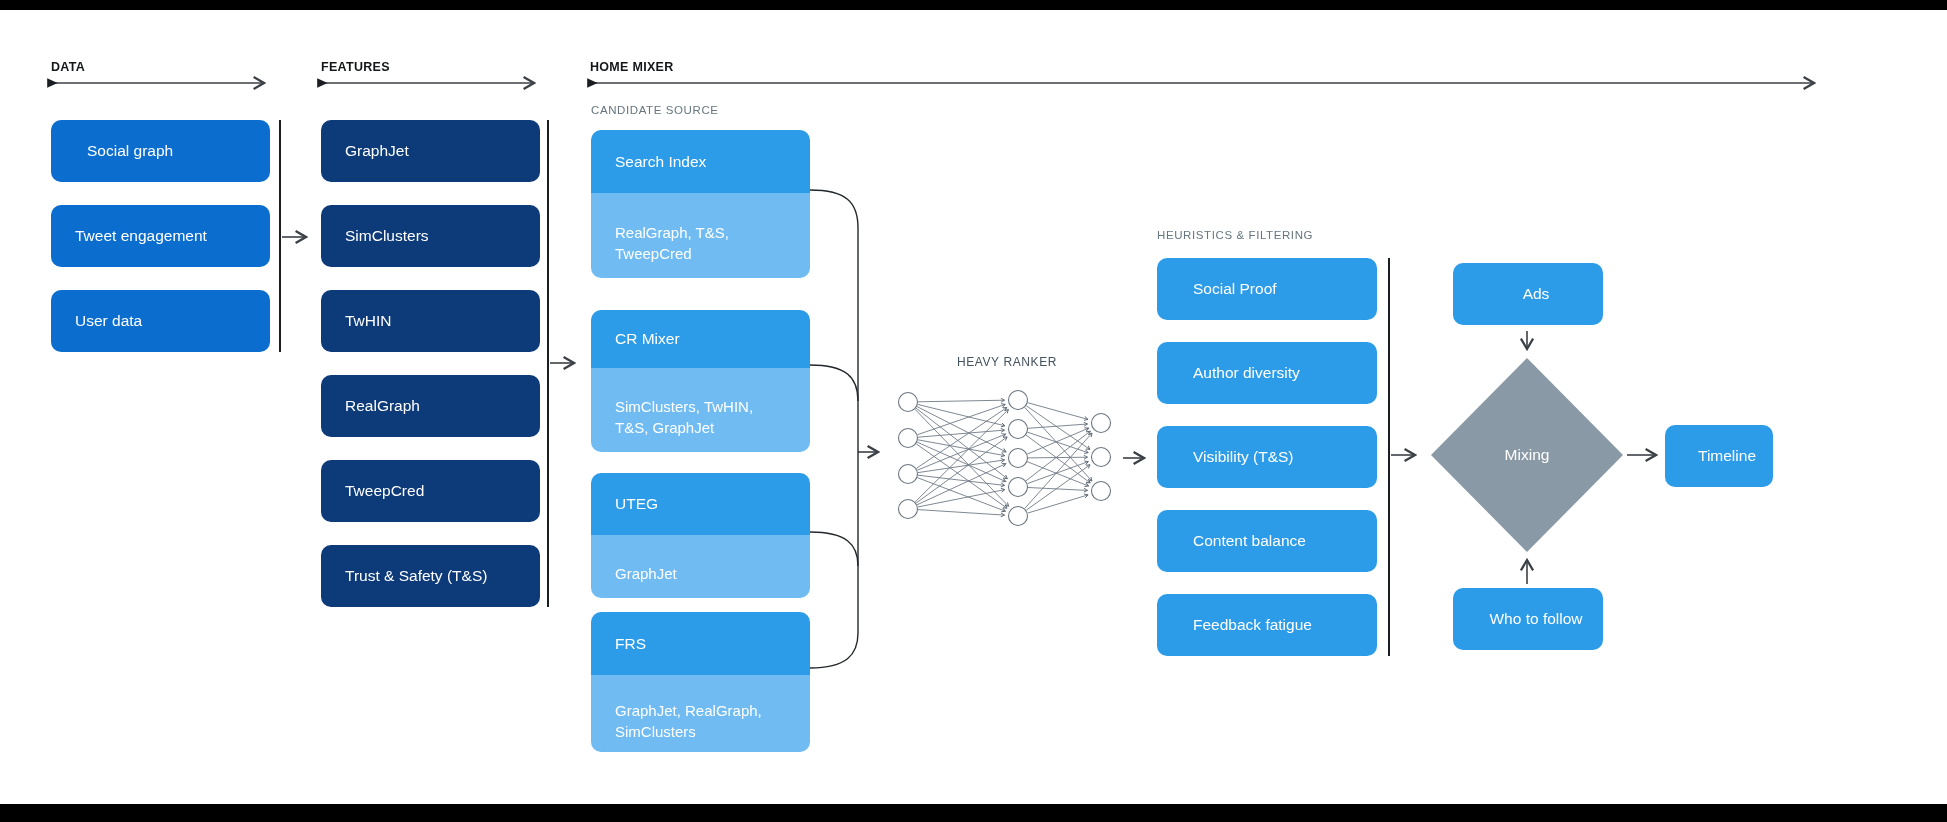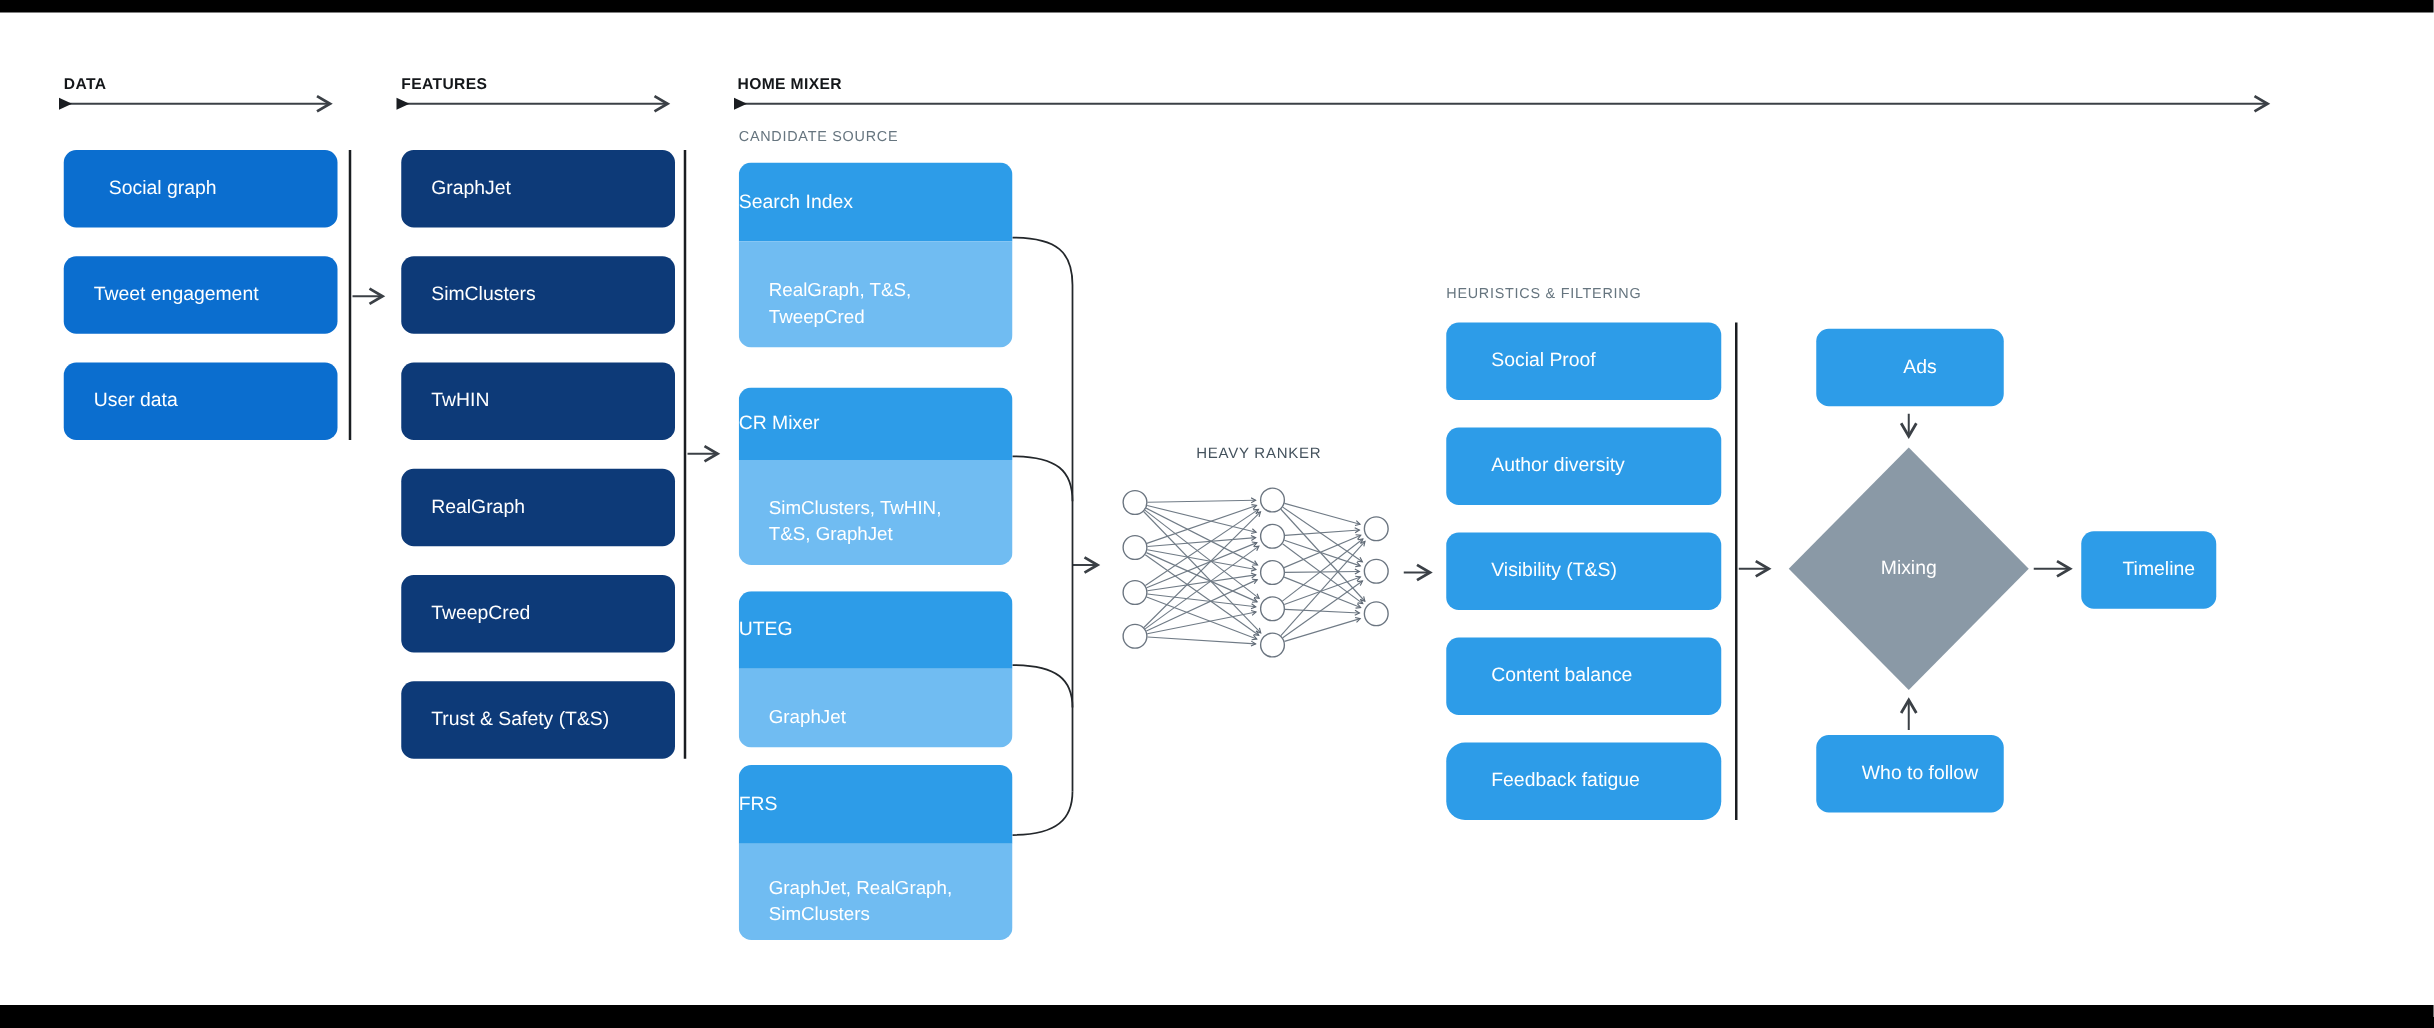--- a/index.html
+++ b/index.html
@@ -19,21 +19,21 @@
 
   .box{position:absolute;border-radius:10px;display:flex;align-items:center;
        color:#fff;font-size:15.5px;font-weight:500;padding-left:24px;box-sizing:border-box;}
   .box.center{justify-content:center;padding-left:16px;text-align:center;}
   .data-box{background:#0b6ecf;}
   .feature-box{background:#0d3a78;}
   .bright-box{background:#2d9ce8;padding-left:36px;}
 
   .cand{position:absolute;border-radius:10px;overflow:hidden;display:flex;
         flex-direction:column;width:219px;}
-  .cand .main{background:#2d9ce8;display:flex;align-items:center;
+  .cand .main{background:#2d9ce8;display:flex;align-items:center;padding-left:24px;
         color:#fff;font-size:15.5px;font-weight:500;box-sizing:border-box;}
   .cand .sub{background:#70bcf2;display:flex;align-items:center;padding:16px 26px 0 24px;
         color:#fff;font-size:15px;font-weight:500;line-height:1.38;box-sizing:border-box;}
 
   .diamond-label{position:absolute;left:1431px;top:358px;width:192px;height:194px;
         display:flex;align-items:center;justify-content:center;color:#fff;
         font-size:15.5px;font-weight:500;}
 
   svg.overlay{position:absolute;left:0;top:0;pointer-events:none;}
   .hline{stroke:#3b4046;stroke-width:1.6;fill:none;}
@@ -172,20 +172,20 @@
   </div>
   <div class="cand" style="left:591px;top:612px;">
     <div class="main" style="height:63px;">FRS</div>
     <div class="sub" style="height:77px;">GraphJet, RealGraph, SimClusters</div>
   </div>
 
   <div class="box bright-box" style="left:1157px;top:258px;width:220px;height:62px;">Social Proof</div>
   <div class="box bright-box" style="left:1157px;top:342px;width:220px;height:62px;">Author diversity</div>
   <div class="box bright-box" style="left:1157px;top:426px;width:220px;height:62px;">Visibility (T&amp;S)</div>
   <div class="box bright-box" style="left:1157px;top:510px;width:220px;height:62px;">Content balance</div>
-  <div class="box bright-box" style="left:1157px;top:594px;width:220px;height:62px;border-radius:15px;">Feedback fatigue</div>
+  <div class="box bright-box" style="left:1157px;top:594px;width:220px;height:62px;">Feedback fatigue</div>
 
   <div class="box bright-box center" style="left:1453px;top:263px;width:150px;height:62px;">Ads</div>
   <div class="diamond-label">Mixing</div>
   <div class="box bright-box center" style="left:1453px;top:588px;width:150px;height:62px;">Who to follow</div>
   <div class="box bright-box center" style="left:1665px;top:425px;width:108px;height:62px;">Timeline</div>
 
 </div>
 
 </body></html>

